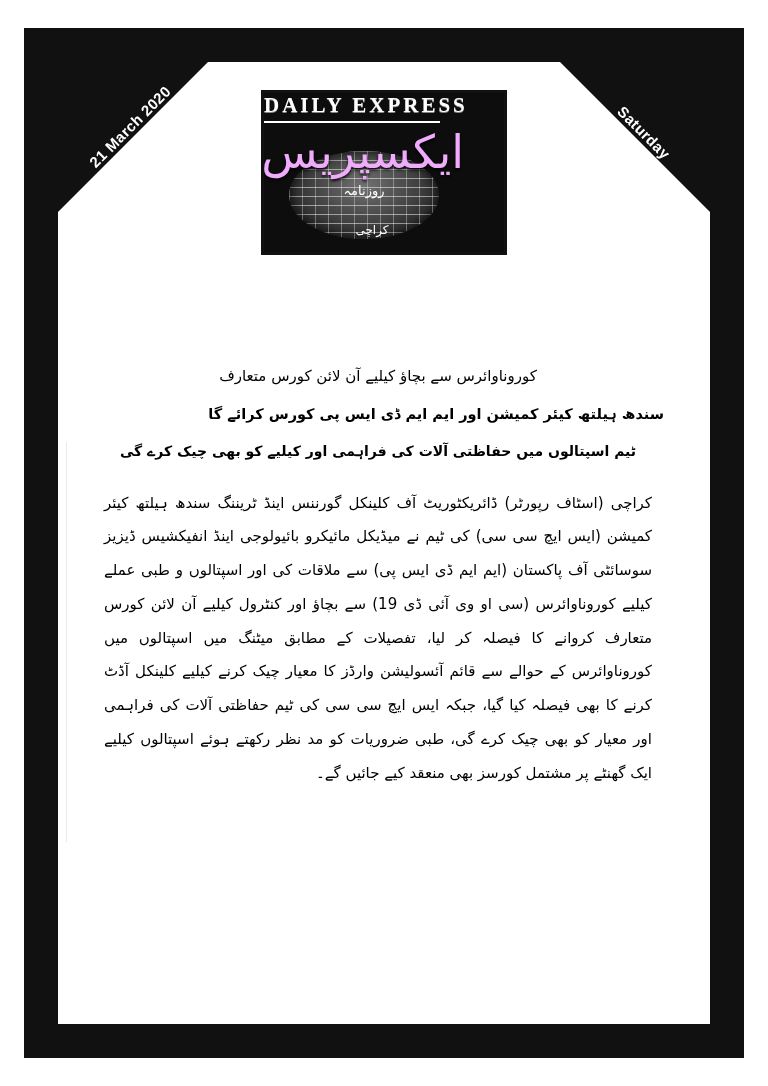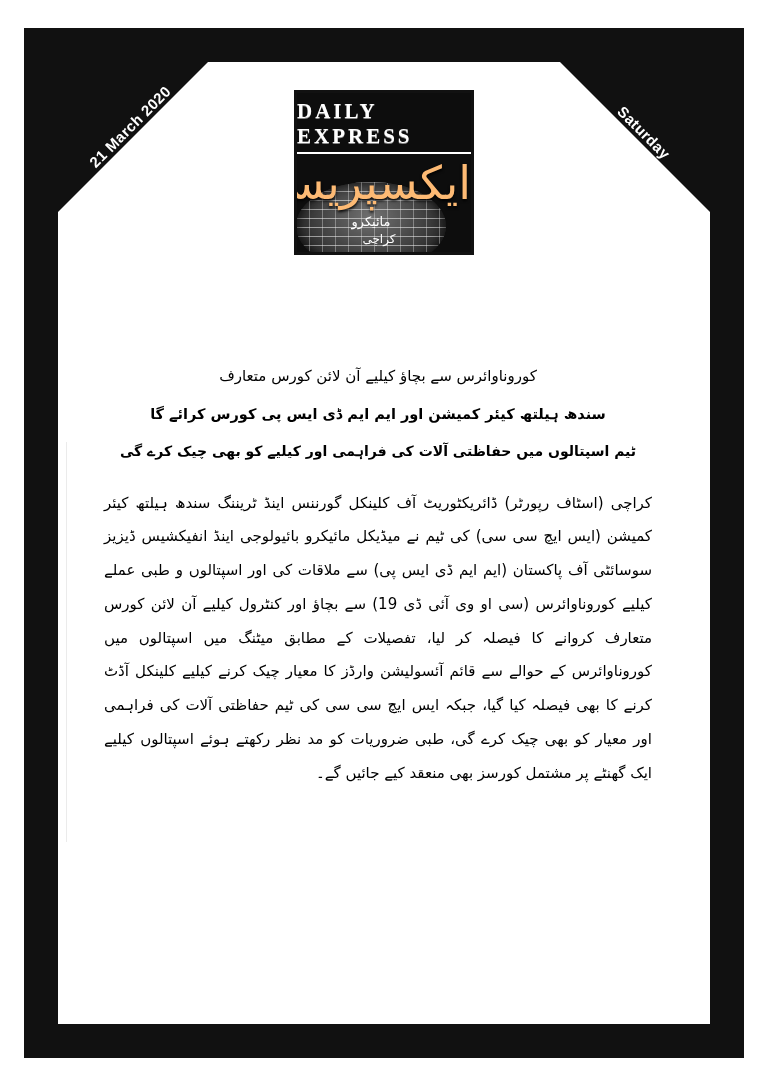--- a/index.html
+++ b/index.html
@@ -93,30 +93,29 @@
     width: 140px;
     text-align: center;
   }
 
   
   .masthead {
     position: absolute;
     top: 28px;
     left: 50%;
     transform: translateX(-50%);
-    width: 180px;
+    width: 246px;
     height: 165px;
     background: #0d0d0d;
     border: 3px solid #111111;
     box-sizing: border-box;
     display: flex;
     flex-direction: column;
-    align-items: flex-end;
+    align-items: flex-start;
     justify-content: flex-start;
-    padding-top: 6px;
     overflow: hidden;
   }
   .masthead-en {
     color: #ffffff;
     font-family: "Liberation Serif", serif;
     font-size: 21px;
     font-weight: bold;
     letter-spacing: 3px;
     text-shadow: 0 1px 0 #888;
   }
@@ -152,21 +151,21 @@
     inset: 0;
     border-radius: 50%;
     background:
       repeating-linear-gradient(to right, rgba(255,255,255,0.35) 0 1px, rgba(0,0,0,0) 1px 13px);
   }
   .urdu-title {
     position: absolute;
     left: 0; right: 0;
     top: 4px;
     text-align: center;
-    color: #fdba74;
+    color: #f0abfc;
     font-size: 46px;
     line-height: 1;
     font-family: "DejaVu Sans", sans-serif;
     direction: rtl;
     text-shadow: 0 2px 3px rgba(0,0,0,0.9);
   }
   .urdu-sub {
     position: absolute;
     left: 0; right: 0;
     top: 58px;
@@ -202,21 +201,21 @@
 
   .headline {
     text-align: center;
     font-size: 15px;
     line-height: 1.9;
     font-weight: normal;
     margin: 0 0 10px 0;
     direction: rtl;
   }
   .subhead {
-    text-align: center;
+    text-align: right;
     font-size: 14.5px;
     line-height: 1.9;
     margin: 0 0 10px 0;
     direction: rtl;
   }
   .subhead2 {
     text-align: center;
     font-size: 14px;
     line-height: 1.9;
     margin: 0 0 22px 0;
@@ -258,21 +257,21 @@
         <div class="tri"></div>
         <div class="corner-label">Saturday</div>
       </div>
 
       <div class="masthead">
         <div class="masthead-en">DAILY EXPRESS</div>
         <div class="masthead-rule"></div>
         <div class="masthead-art">
           <div class="globe"></div>
           <div class="urdu-title">ایکسپریس</div>
-          <div class="urdu-sub">مائیکرو</div>
+          <div class="urdu-sub">روزنامہ</div>
           <div class="urdu-city">کراچی</div>
         </div>
       </div>
 
       <div class="scan-line"></div>
 
       <div class="article">
         <h1 class="headline">کوروناوائرس سے بچاؤ کیلیے آن لائن کورس متعارف</h1>
         <h2 class="subhead">سندھ ہیلتھ کیئر کمیشن اور ایم ایم ڈی ایس پی کورس کرائے گا</h2>
         <h3 class="subhead2">ٹیم اسپتالوں میں حفاظتی آلات کی فراہمی اور کیلیے کو بھی چیک کرے گی</h3>

